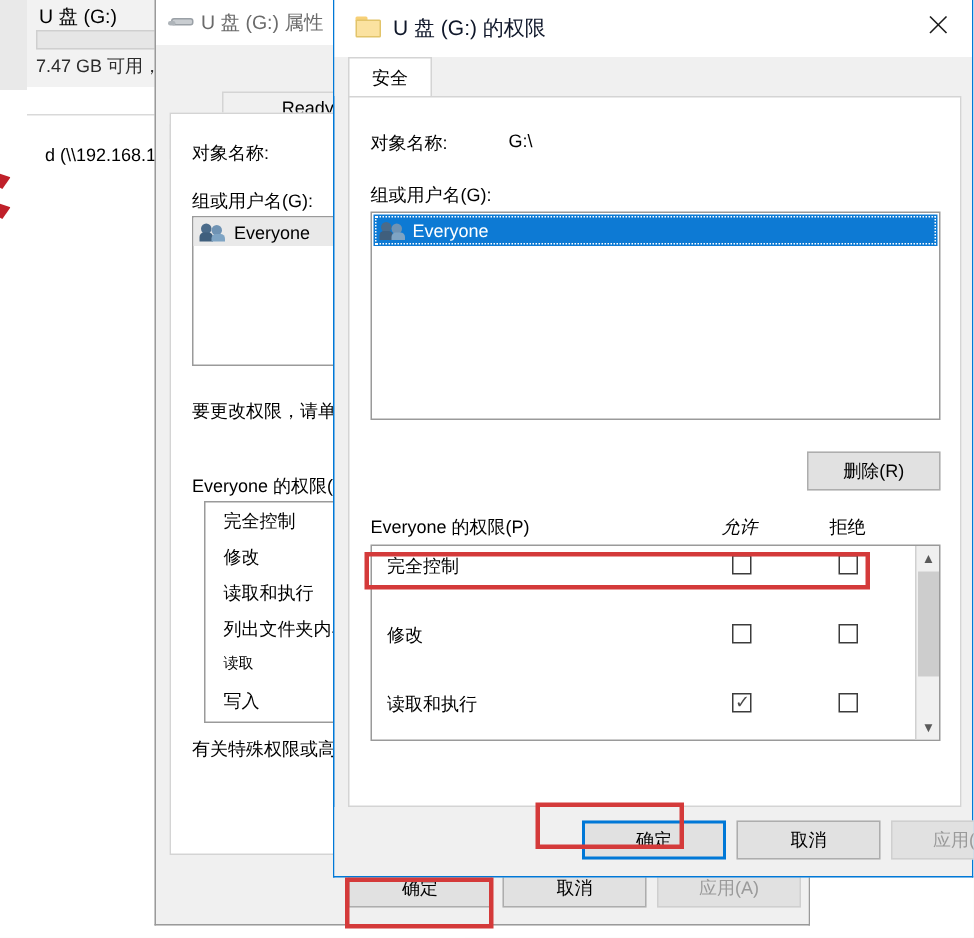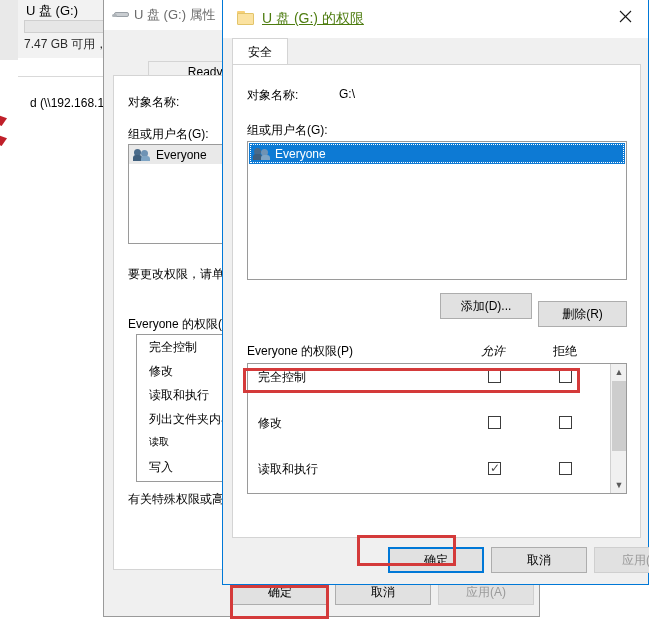--- a/index.html
+++ b/index.html
@@ -145,21 +145,21 @@
   .permwin .folder-ico .tab {
     position: absolute; left: 0; top: 0; width: 8px; height: 3px;
     background: #f7d077; border-radius: 1px 1px 0 0;
   }
   .permwin .folder-ico .bdy {
     position: absolute; left: 0; top: 2px; width: 17px; height: 12px;
     background: #fbe2a0; border: 1px solid #e2c46a; border-radius: 1px;
   }
   .permwin .title-txt {
     position: absolute; left: 39px; top: 10px;
-    font-size: 14px; color: #4d7c0f; text-decoration: underline;
+    font-size: 14px; color: #0f172a;
   }
   .permwin .close-btn {
     position: absolute; right: 0px; top: 0px; width: 46px; height: 32px;
     display: flex; align-items: center; justify-content: center;
   }
   .permwin .tabstrip {
     position: absolute; left: 0; top: 38px; width: 100%; height: 26px;
     background: #f0f0f0;
   }
   .permwin .tabsel {
@@ -359,21 +359,20 @@
           <span class="usricon">
             <span class="h1"></span>
               <span class="h2"></span>
             <span class="b1"></span>
               <span class="b2"></span>
           </span>
           <span class="nm">Everyone</span>
         </div>
       </div>
 
-      <div class="winbtn" style="left:207px; top:228px; width:92px;">添加(D)...</div>
       <div class="winbtn" style="left:305px; top:236px; width:89px;">删除(R)</div>
 
       <div class="p-lbl" style="left:14px; top:278px;">Everyone 的权限(P)</div>
       <div class="p-lbl" style="left:248px; top:278px;font-style:italic;">允许</div>
       <div class="p-lbl" style="left:320px; top:278px;">拒绝</div>
 
       <div class="permgrid" style="left:14px; top:298px; width:380px; height:131px;">
 
         <div class="row" style="top: 2px;">
           <span class="name">完全控制</span>

